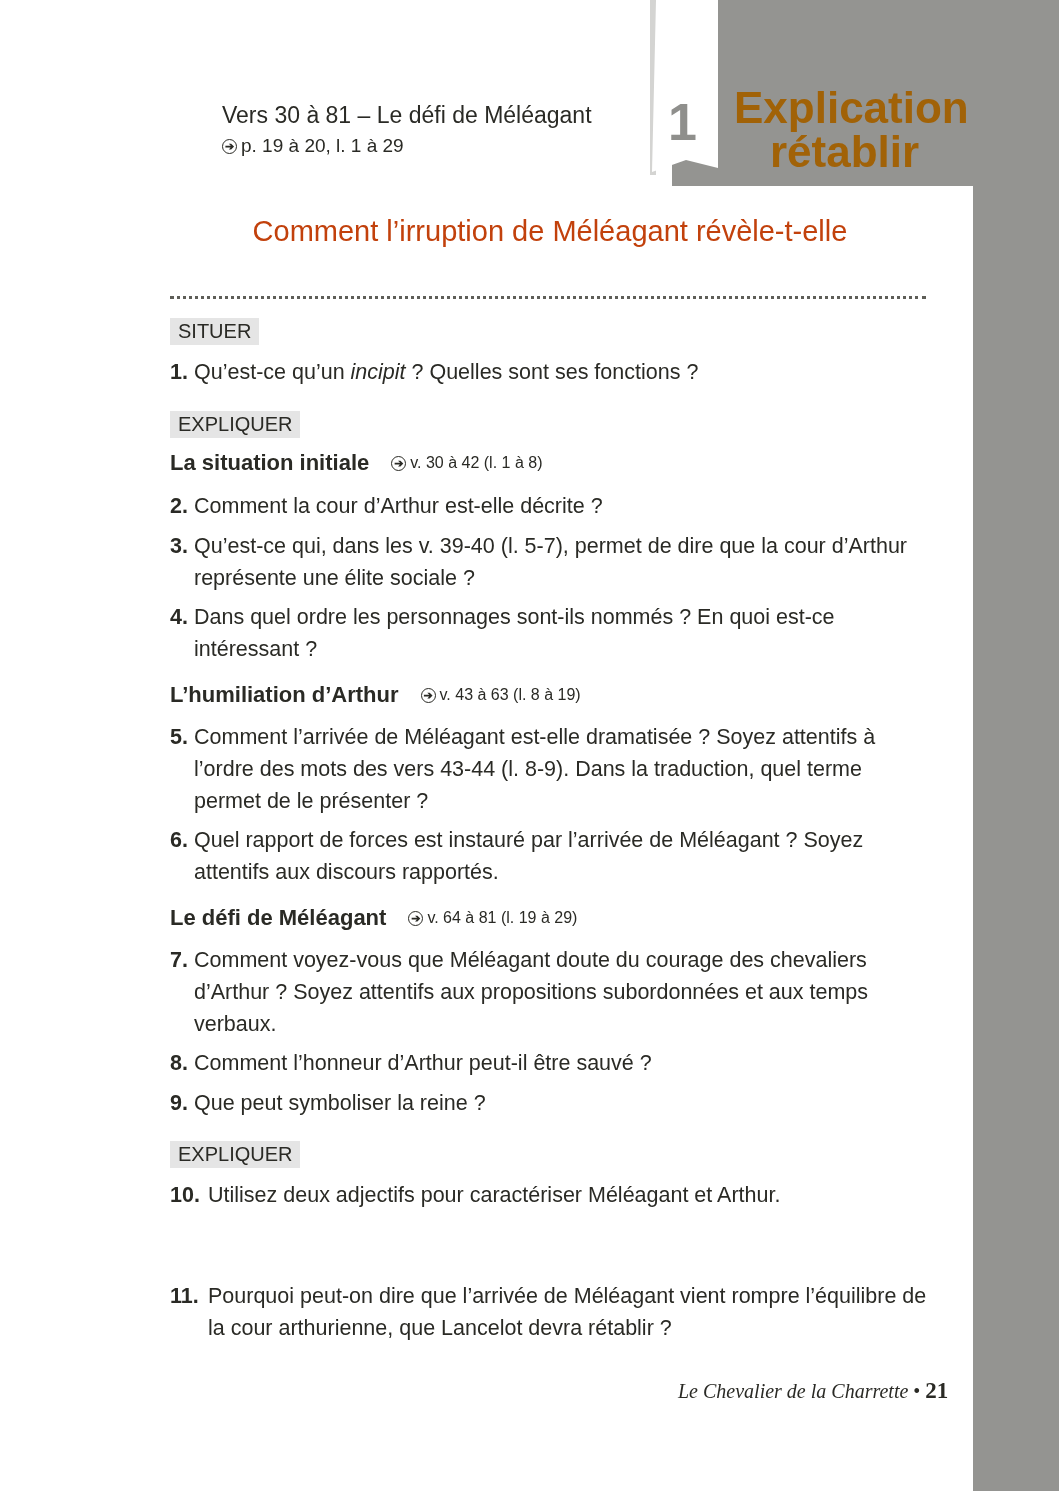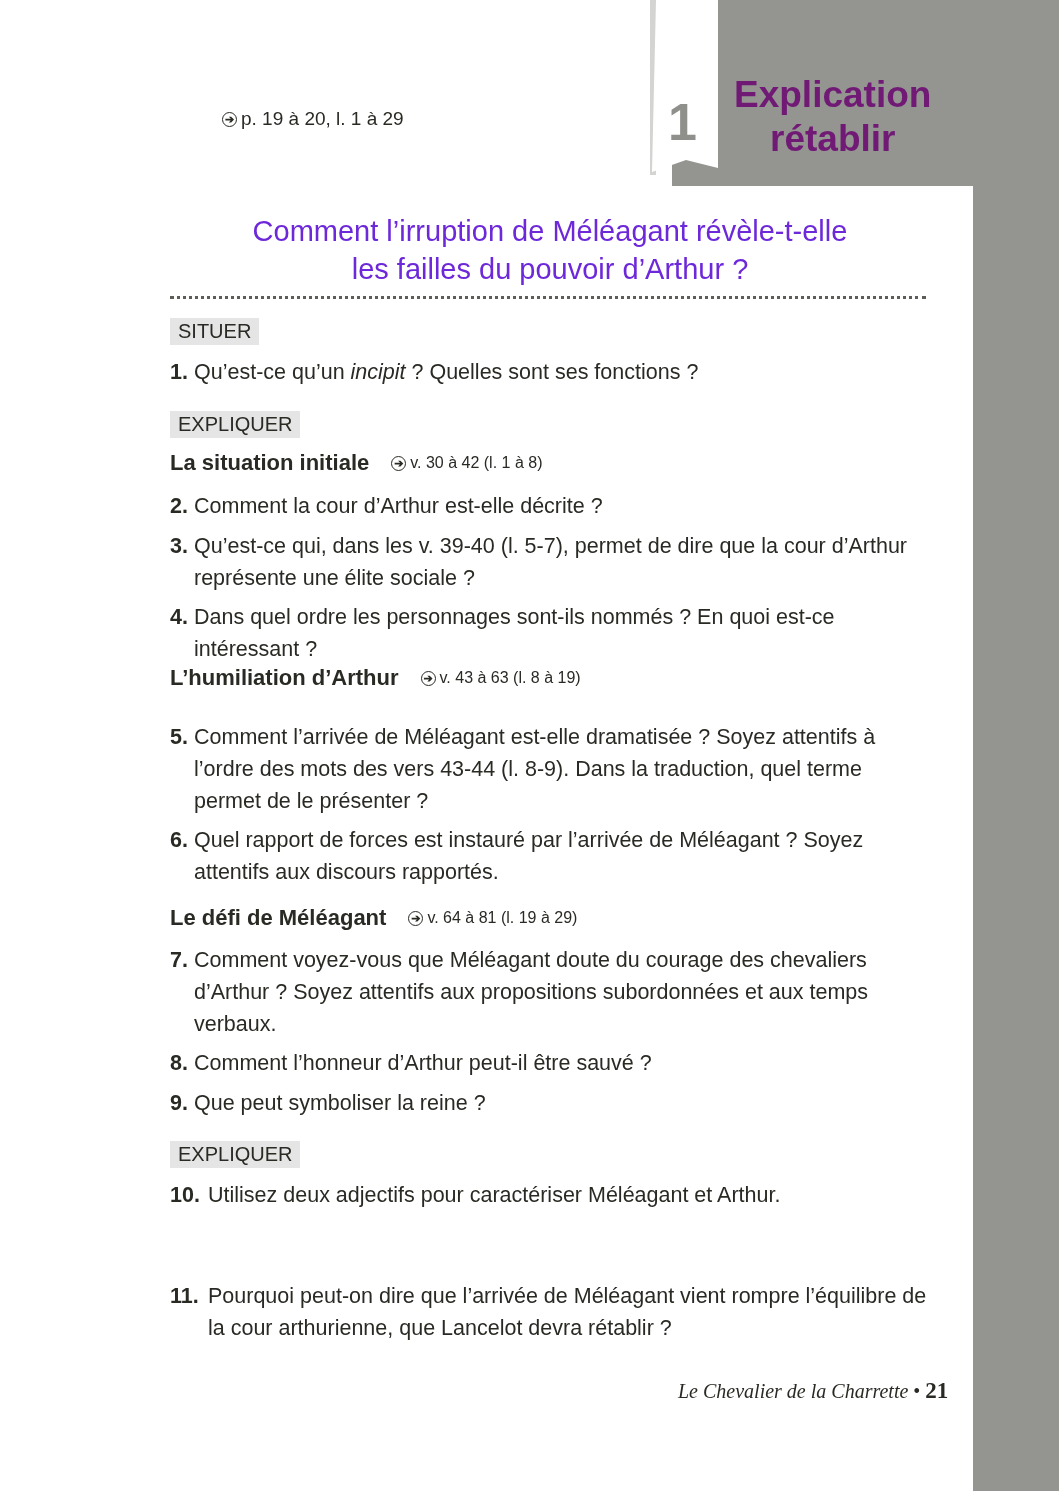--- a/index.html
+++ b/index.html
@@ -6,31 +6,31 @@
   body { width:1059px; height:1491px; background:#ffffff; position:relative; overflow:hidden;
          font-family:"Liberation Sans", sans-serif; color:#23231e; }
   .grey { background:#949491; position:absolute; }
   #band-top { left:672px; top:0; width:387px; height:186px; }
   #band-right { left:973px; top:0; width:86px; height:1491px; }
   #card-corner { position:absolute; left:940px; top:186px; width:33px; height:40px; background:#fff; border-top-right-radius:14px; }
   #ribbon { position:absolute; left:652px; top:0; width:66px; height:172px; background:#fff;
             clip-path: polygon(4px 0, 66px 0, 66px 168px, 34px 160px, 0 172px); box-shadow:none; }
   #ribbon-shadow { position:absolute; left:650px; top:0; width:6px; height:175px; background:#d4d4d2; }
   #ribbon-num { position:absolute; left:668px; top:96px; font-size:52px; font-weight:bold; color:#8f8f8c; line-height:1; }
-  #title-box { position:absolute; left:734px; top:73px; width:300px; text-align:center; color:#701a75;
-               font-size:37px; font-weight:bold; line-height:44px; }
+  #title-box { position:absolute; left:734px; top:86px; width:300px; text-align:center; color:#a16207;
+               font-size:44px; font-weight:bold; line-height:44px; }
   #title-box div:first-child { text-align:left; }
   #title-box div:last-child { text-align:left; padding-left:36px; }
 
   #passage { position:absolute; left:222px; top:102px; font-size:23px; color:#2a2a25; }
   #passage .ref { font-size:19px; margin-top:6px; display:flex; align-items:center; gap:4px; }
   .arrow { display:inline-flex; align-items:center; justify-content:center; width:15px; height:15px; border:1.5px solid #2a2a25;
            border-radius:50%; font-size:11px; line-height:1; font-weight:bold; box-sizing:border-box; }
 
-  #question { position:absolute; left:160px; top:212px; width:780px; text-align:center; font-size:29px; line-height:38px; color:#6d28d9; }
+  #question { position:absolute; left:160px; top:212px; width:780px; text-align:center; font-size:29px; line-height:38px; color:#c2410c; }
   #dots { position:absolute; left:170px; top:296px; width:756px; border-top:3px dotted #5e5e58; }
 
   .content { position:absolute; left:170px; width:760px; font-size:21.5px; color:#2a2a25; }
   .tag { display:inline-block; background:#e5e5e5; padding:2px 8px; font-size:20px; }
   .sub { font-weight:bold; font-size:22px; display:flex; align-items:center; gap:22px; }
   .sub .ref { font-weight:normal; font-size:16px; display:inline-flex; align-items:center; gap:4px; }
   .q { display:flex; line-height:32px; }
   .q .n { font-weight:bold; min-width:24px; }
   .q .n.w { min-width:38px; }
   #footer { position:absolute; left:678px; top:1378px; font-family:"Liberation Serif", serif; font-size:20px; color:#2a2a25; }
@@ -44,29 +44,29 @@
 <div id="card-corner"></div>
 <div id="ribbon-shadow"></div>
 <div id="ribbon"></div>
 <div id="ribbon-num">1</div>
 <div id="title-box">
   <div>Explication</div>
   <div>rétablir</div>
 </div>
 
 <div id="passage">
+  <div>Vers 30 à 81 – Le défi de Méléagant</div>
   <div class="ref">
     <span class="arrow">➔</span>
     <span>p. 19 à 20, l. 1 à 29</span>
   </div>
 </div>
 
 <div id="question">
   <div>Comment l’irruption de Méléagant révèle-t-elle</div>
-  <div>les failles du pouvoir d’Arthur ?</div>
 </div>
 <div id="dots"></div>
 
 <div class="content" style="top:318px">
   <span class="tag">SITUER</span>
 </div>
 <div class="content q" style="top:356px">
   <span class="n">1.</span>
   <span><span>Qu’est-ce qu’un </span><i>incipit</i><span> ? Quelles sont ses fonctions ?</span></span>
 </div>
@@ -88,21 +88,21 @@
 </div>
 <div class="content q" style="top:530px">
   <span class="n">3.</span>
   <span>Qu’est-ce qui, dans les v. 39-40 (l. 5-7), permet de dire que la cour d’Arthur représente une élite sociale ?</span>
 </div>
 <div class="content q" style="top:601px">
   <span class="n">4.</span>
   <span>Dans quel ordre les personnages sont-ils nommés ? En quoi est-ce intéressant ?</span>
 </div>
 
-<div class="content sub" style="top:665px">
+<div class="content sub" style="top:682px">
   <span>L’humiliation d’Arthur</span>
   <span class="ref">
       <span class="arrow">➔</span>
       <span>v. 43 à 63 (l. 8 à 19)</span>
     </span>
 </div>
 <div class="content q" style="top:721px">
   <span class="n">5.</span>
   <span>Comment l’arrivée de Méléagant est-elle dramatisée ? Soyez attentifs à l’ordre des mots des vers 43-44 (l. 8-9). Dans la traduction, quel terme permet de le présenter ?</span>
 </div>

